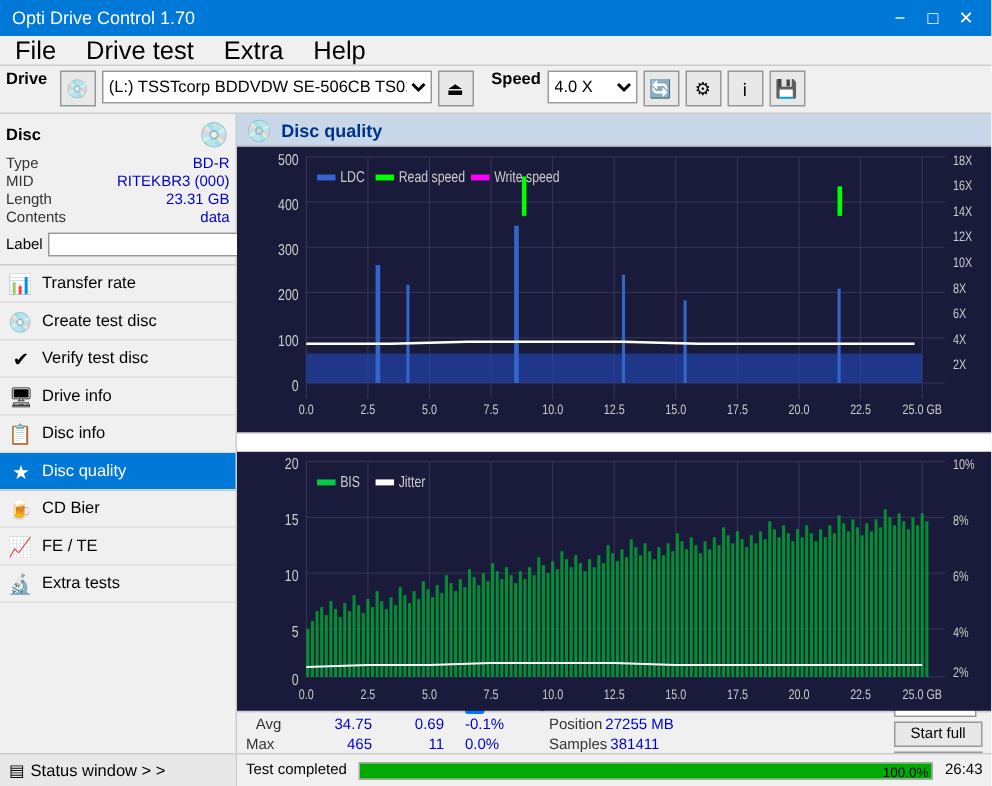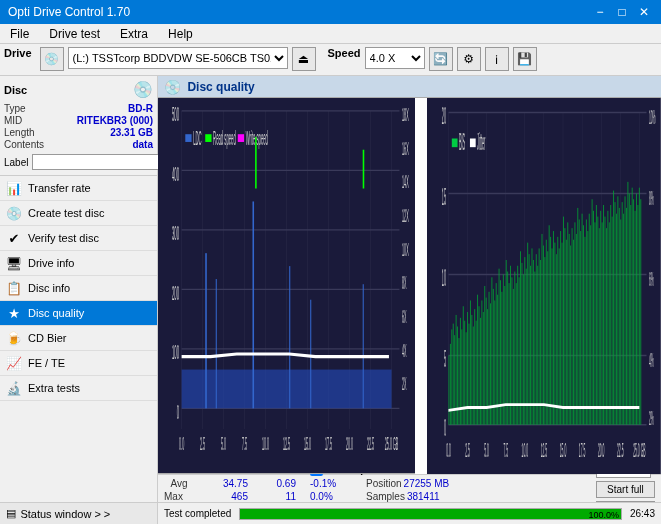--- a/index.html
+++ b/index.html
@@ -33,21 +33,21 @@
       border-bottom: 1px solid #ccc;
       display: flex;
       padding: 2px 4px;
       height: 20px;
       align-items: center;
       gap: 8px;
     }
     .menu-item {
       padding: 1px 6px;
       cursor: pointer;
-      font-size: 12px;
+      font-size: 17px;
     }
 
     
     .toolbar {
       background: #f0f0f0;
       border-bottom: 1px solid #ccc;
       display: flex;
       align-items: flex-start;
       padding: 3px 4px;
       height: 32px;
@@ -104,21 +104,21 @@
     .disc-header {
       display: flex;
       align-items: center;
       justify-content: space-between;
       margin-bottom: 4px;
     }
     .disc-header-title { font-weight: bold; font-size: 11px; }
     .disc-icon { font-size: 16px; }
     .disc-field { display: flex; justify-content: space-between; margin: 1px 0; font-size: 10px; }
     .disc-field-label { color: #333; }
-    .disc-field-value { color: #0000cc; font-weight: bold; text-align: center; }
+    .disc-field-value { color: #0000cc; font-weight: normal; text-align: center; }
     .disc-label-row { display: flex; align-items: center; margin-top: 3px; }
     .disc-label-text { font-size: 10px; margin-right: 4px; }
     .disc-label-input {
       flex: 1;
       height: 16px;
       border: 1px solid #999;
       font-size: 10px;
     }
     .disc-label-btn {
       width: 18px; height: 18px;
@@ -182,20 +182,21 @@
       height: 22px;
       gap: 6px;
     }
     .dq-icon { font-size: 14px; color: #0055aa; }
     .dq-title { font-size: 12px; font-weight: bold; color: #003388; }
 
     
     .charts-area {
       flex: 1;
       display: flex;
+      flex-direction: column;
       padding: 0;
       gap: 12px;
     }
 
     .chart-container {
       flex: 1;
       position: relative;
       border-bottom: 1px solid #aaa;
     }
 

